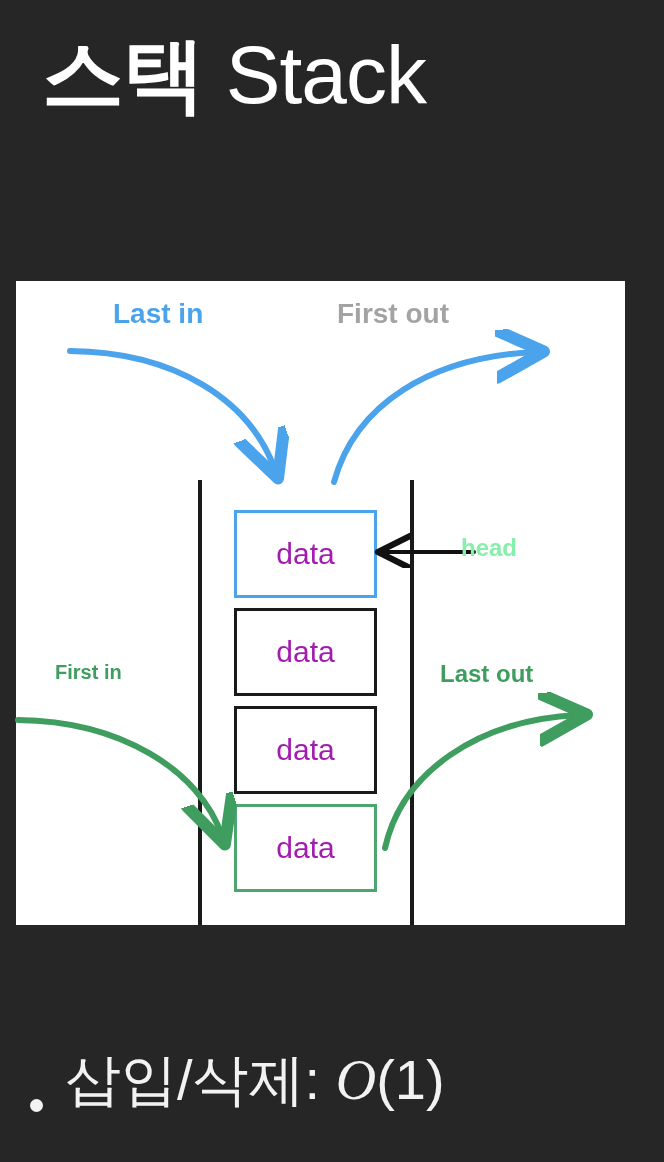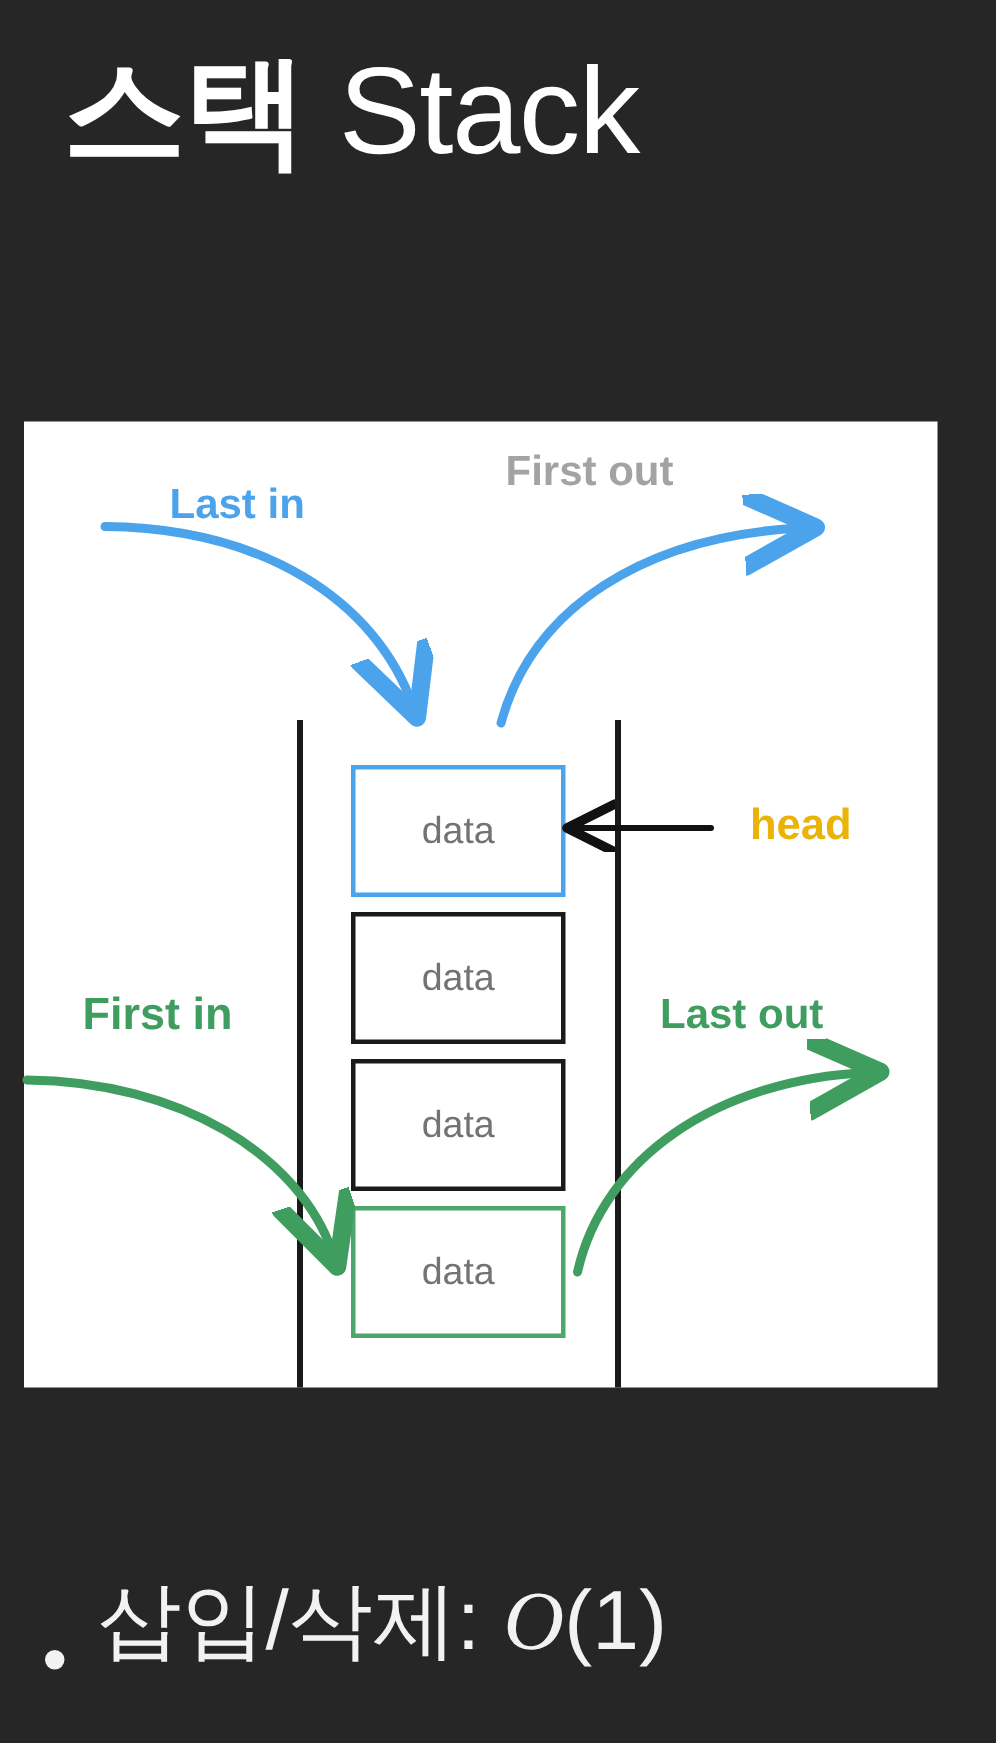--- a/index.html
+++ b/index.html
@@ -39,25 +39,25 @@
     background:#ffffff;
   }
 
   
   .lbl {
     position:absolute;
     font-weight:700;
     white-space:nowrap;
     line-height:1;
   }
-  .lbl-lastin   { left:113px; top:300px; font-size:28px; color:#4BA3EB;margin-top:22px; }
+  .lbl-lastin   { left:113px; top:300px; font-size:28px; color:#4BA3EB; }
   .lbl-firstout { left:337px; top:300px; font-size:28px; color:#a3a3a3; }
-  .lbl-firstin  { left:55px;  top:662px; font-size:30px; color:#3E9D5F; }
-  .lbl-lastout  { left:440px; top:662px; font-size:28px; color:#3E9D5F; }
-  .lbl-head     { left:500px; top:536px; font-size:29px; color:#eab308; }
+  .lbl-firstin  { left:55px;  top:662px; font-size:20px; color:#3E9D5F; }
+  .lbl-lastout  { left:440px; top:662px; font-size:24px; color:#3E9D5F; }
+  .lbl-head     { left:461px; top:536px; font-size:24px; color:#86efac; }
 
   
   .rail {
     position:absolute;
     width:4px;
     background:#1a1a1a;
   }
   .rail-left  { left:198px; top:480px; height:445px; }
   .rail-right { left:410px; top:480px; height:445px; }
 
@@ -65,22 +65,22 @@
   .box {
     position:absolute;
     left:234px;
     width:143px;
     height:88px;
     background:#ffffff;
     border:3px solid #1a1a1a;
     display:flex;
     align-items:center;
     justify-content:center;
-    font-size:25px;
-    color:#737373;
+    font-size:30px;
+    color:#a21caf;
     font-weight:400;
   }
   .box-1 { top:510px; border-color:#4BA3EB; }
   .box-2 { top:608px; }
   .box-3 { top:706px; }
   .box-4 { top:804px; border-color:#4CA66D; }
 
   
   .arrows {
     position:absolute;

